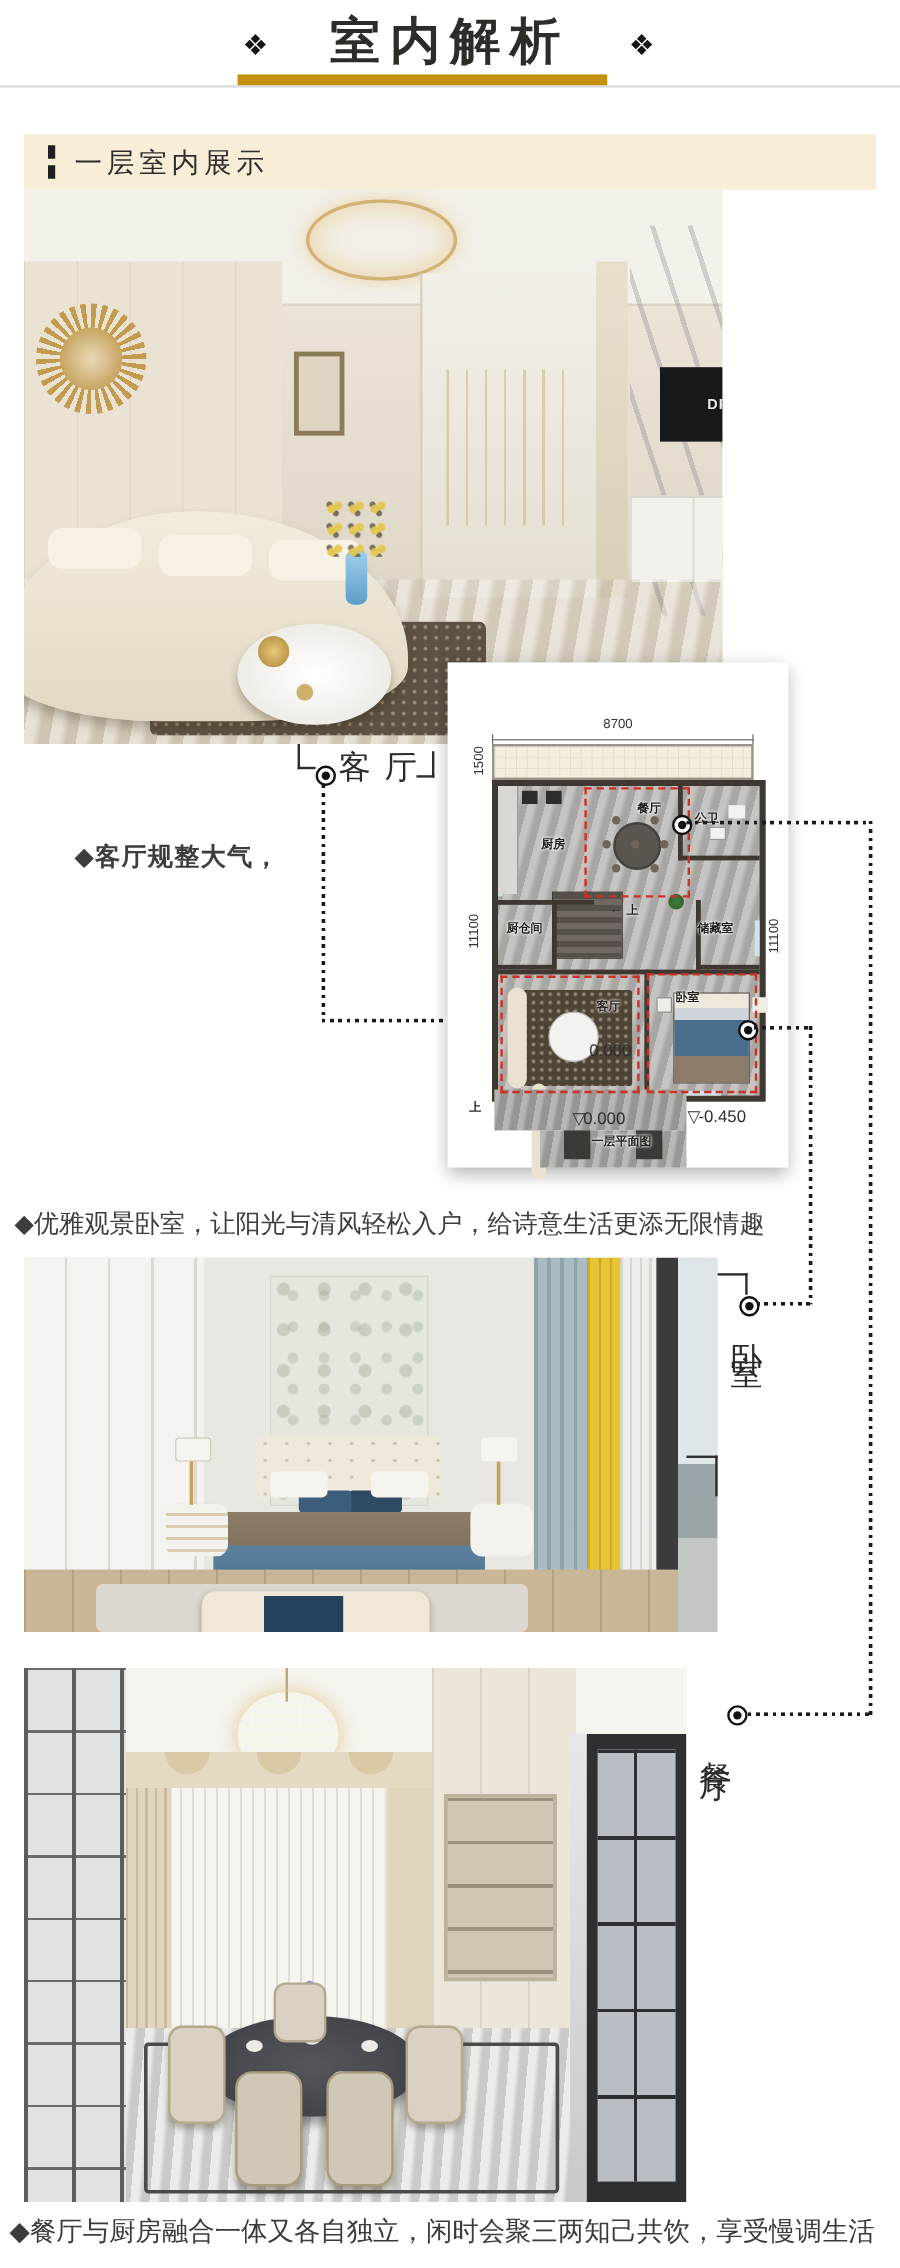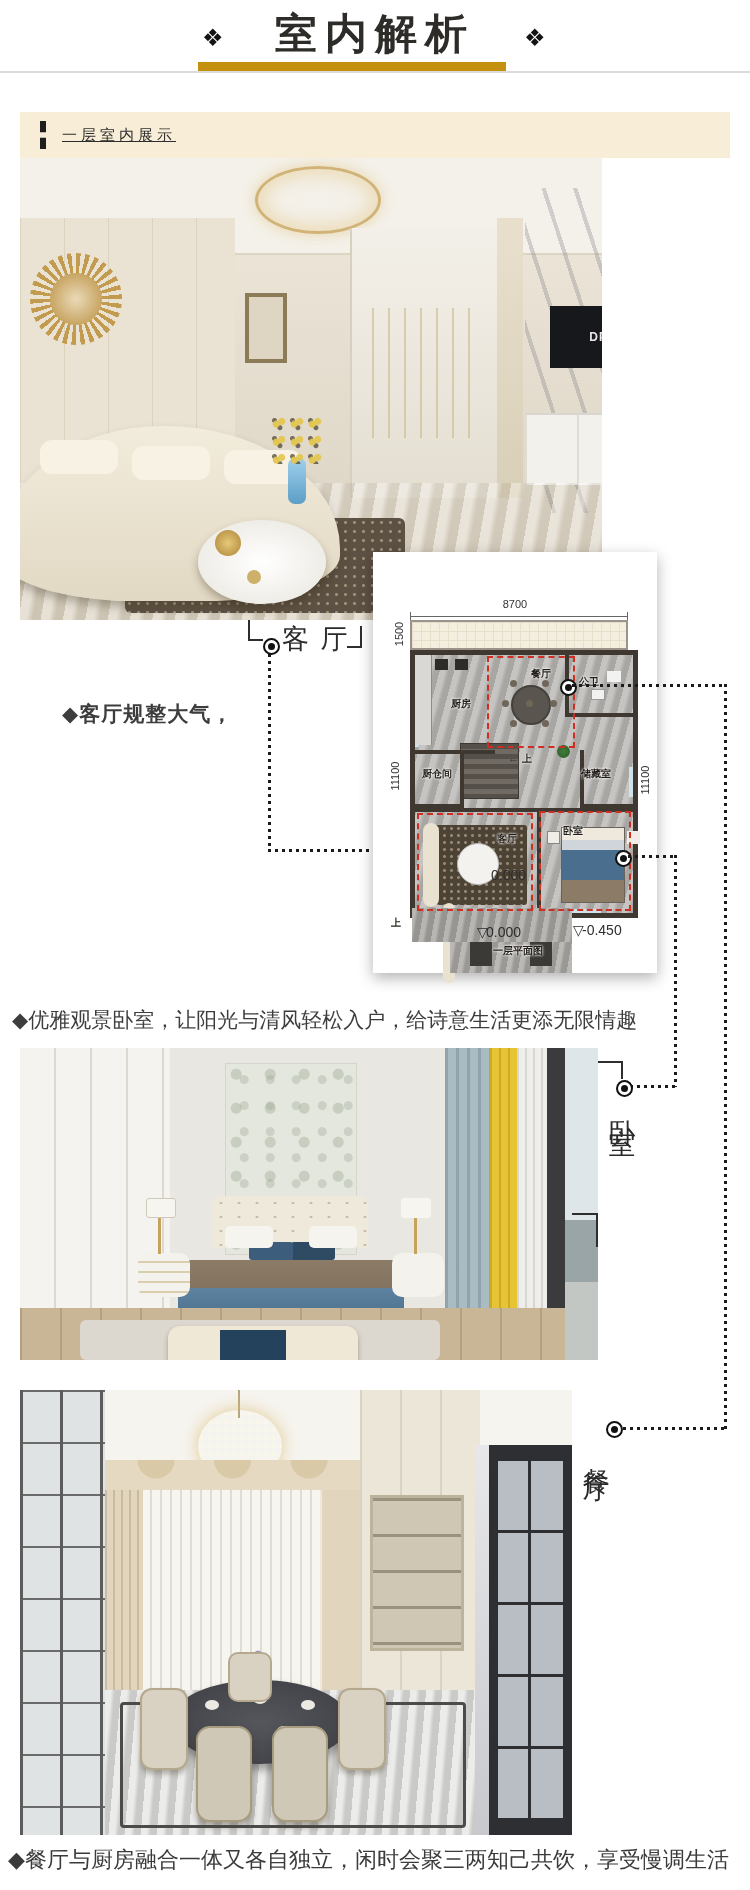--- a/index.html
+++ b/index.html
@@ -7,21 +7,21 @@
         font-family:"Liberation Sans","DejaVu Sans",sans-serif;color:#2f2f2f;}
   .abs{position:absolute;}
   
   .h-title{width:100%;text-align:center;top:6px;font-size:42px;font-weight:800;color:#2e2c29;letter-spacing:8px;}
   .orn{font-size:24px;color:#141414;top:24px;}
   .hairline{left:0;top:71px;width:750px;height:2px;background:#dcdcdc;}
   .goldbar{left:198px;top:62px;width:308px;height:9px;background:#c3910e;z-index:2;}
   
   .secbar{left:20px;top:112px;width:710px;height:46px;background:#f8edd6;display:flex;align-items:center;}
   .dashicon{margin-left:20px;width:0;height:28px;border-left:6px dashed #1f1f1f;}
-  .seclabel{margin-left:16px;font-size:15px;color:#2d2d2d;letter-spacing:4px;text-decoration:underline;}
+  .seclabel{margin-left:16px;font-size:23px;color:#2d2d2d;letter-spacing:4px;}
   
   .photo{overflow:hidden;background:#ddd;}
   
   .vline{width:2px;background:#2e2e2e;}
   .hline{height:2px;background:#2e2e2e;}
   .vdot{width:3px;background:repeating-linear-gradient(to bottom,#1b1b1b 0 3px,transparent 3px 7px);z-index:4;}
   .hdot{height:3px;background:repeating-linear-gradient(to right,#1b1b1b 0 3px,transparent 3px 7px);z-index:4;}
   .bullet{width:13px;height:13px;border:2px solid #111;border-radius:50%;background:#fff;z-index:5;}
   .bullet::after{content:"";position:absolute;left:3px;top:3px;width:7px;height:7px;background:#111;border-radius:50%;}
   .tagtext{font-size:27px;color:#2b2b2b;letter-spacing:2px;white-space:nowrap;}

